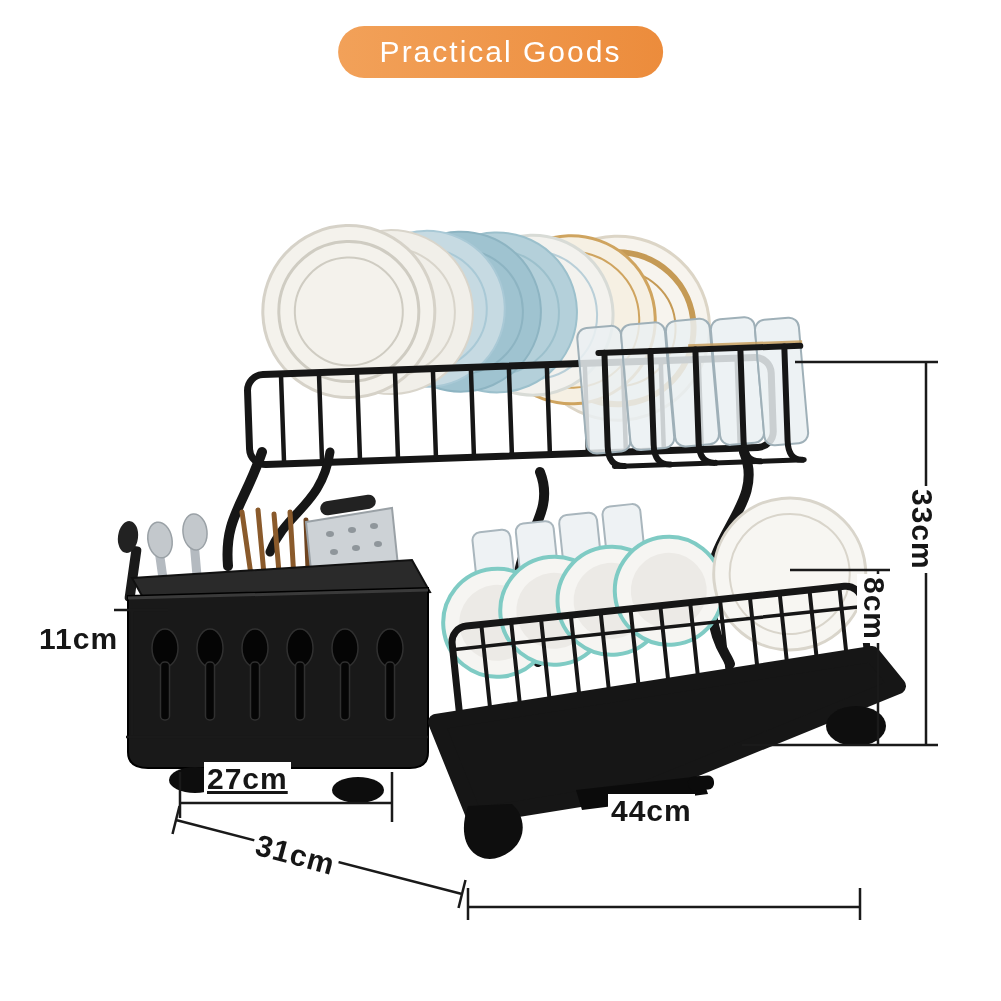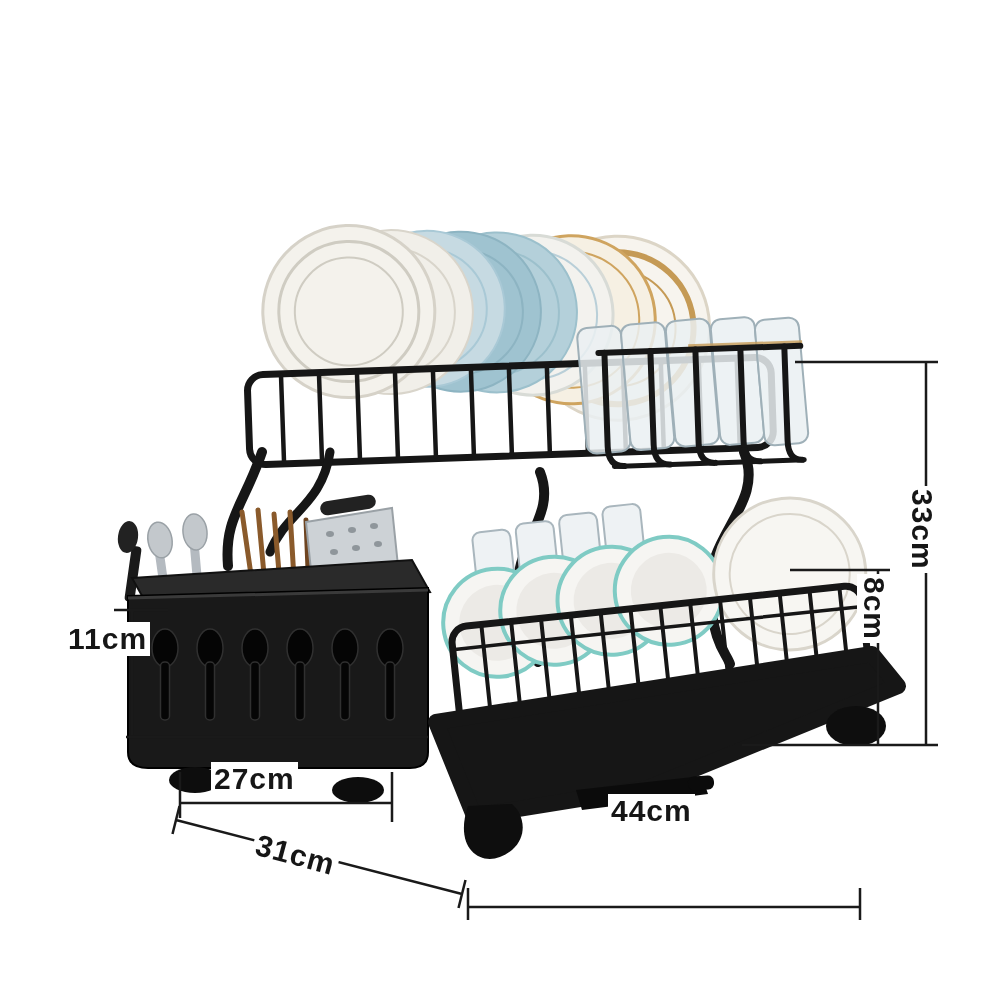--- a/index.html
+++ b/index.html
@@ -20,20 +20,23 @@
     padding:1px 3px;
   }
   .dim.vertical{writing-mode:vertical-rl;padding:3px 1px;}
   .dim.diag{transform:rotate(15deg);transform-origin:center;}
 </style>
 </head>
 <body>
 
 <div class="stage">
 
+  <div class="badge">
+    <span>Practical Goods</span>
+  </div>
 
   <svg class="scene" width="1001" height="1001" viewBox="0 0 1001 1001">
 
     <g transform="rotate(-2 510 400)">
 
       <g>
         <g>
           <circle cx="620" cy="332" r="92" fill="#F7F4EE" stroke="#DCD5C6" stroke-width="3"></circle>
           <circle cx="620" cy="332" r="76" fill="none" stroke="#C59A55" stroke-width="6"></circle>
           <circle cx="620" cy="332" r="58" fill="none" stroke="#C59A55" stroke-width="2"></circle>
@@ -223,18 +226,18 @@
       <path d="M180,772 V818 M180,803 H392 M392,772 V822"></path>
 
       <path d="M176,820 L462,894 M179.5,806 L172.5,834 M465.5,880 L458.5,908"></path>
 
       <path d="M468,888 V920 M468,907 H860 M860,888 V920"></path>
     </g>
   </svg>
 
   <div class="dim vertical" style="left:905px;top:486px;">33cm</div>
   <div class="dim vertical" style="left:857px;top:574px;">8cm</div>
-  <div class="dim" style="left:65px;top:622px;">11cm</div>
-  <div class="dim" style="left:211px;top:762px;">27cm</div>
+  <div class="dim" style="left:36px;top:622px;">11cm</div>
+  <div class="dim" style="left:204px;top:762px;text-decoration:underline;">27cm</div>
   <div class="dim diag" style="left:252px;top:838px;">31cm</div>
   <div class="dim" style="left:608px;top:794px;">44cm</div>
 
 </div>
 
 </body></html>

